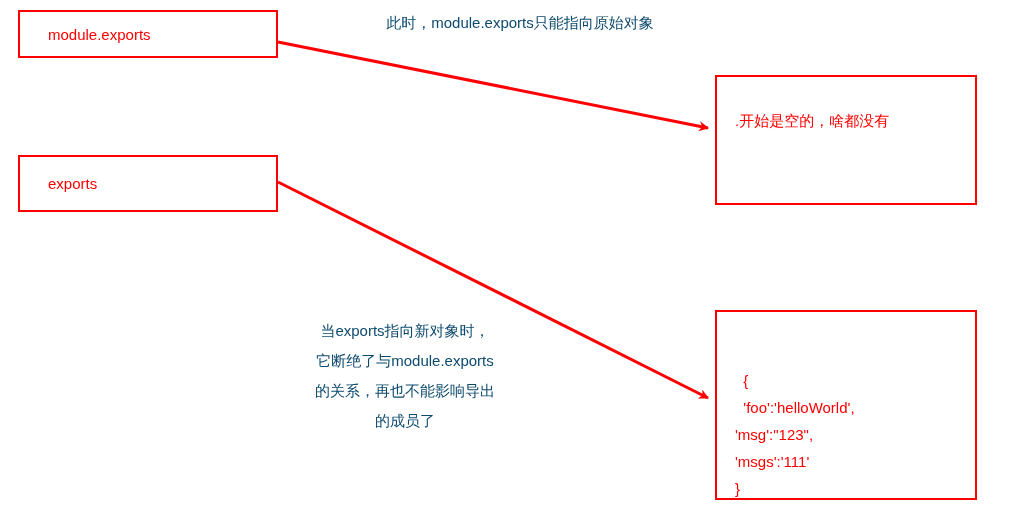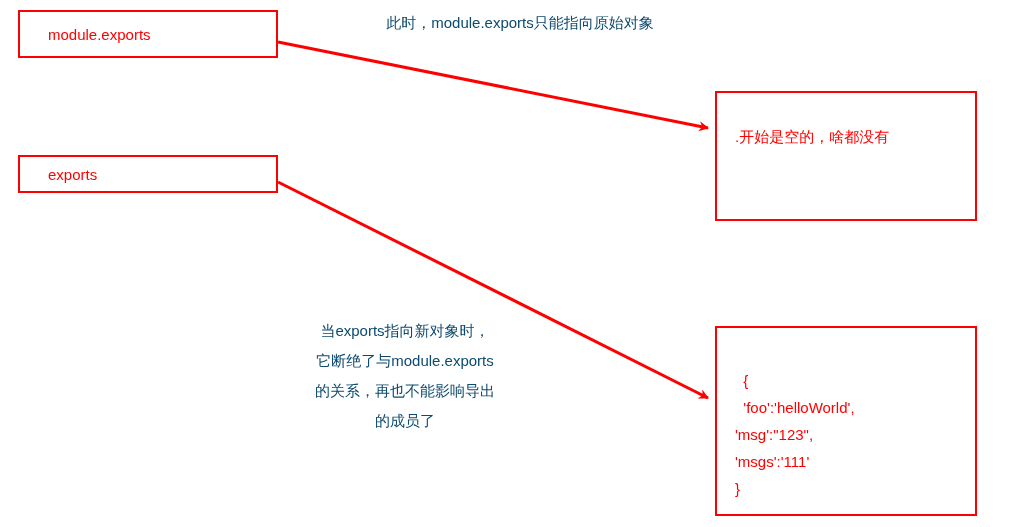--- a/index.html
+++ b/index.html
@@ -9,23 +9,22 @@
       position: relative;
       background: #fff;
       font-family: "Microsoft YaHei", Arial, sans-serif;
       font-size: 15px;
     }
     .box {
       position: absolute;
       border: 2px solid #ff0000;
       background: #fff;
       color: #ff0000;
-      padding: 12px 18px;
+      padding: 28px 18px;
       line-height: 1.8;
-      margin-top: 16px;
     }
     .box-small {
       position: absolute;
       border: 2px solid #ff0000;
       background: #fff;
       color: #ff0000;
       display: flex;
       align-items: center;
       padding-left: 28px;
     }
@@ -44,21 +43,21 @@
       pointer-events: none;
     }
   </style>
 </head>
 <body>
 
 <div class="box-small" style="left:18px; top:10px; width:260px; height:48px;">
   <span>module.exports</span>
 </div>
 
-<div class="box-small" style="left:18px; top:155px; width:260px; height:38px;">
+<div class="box-small" style="left:18px; top:155px; width:260px; height:57px;">
   <span>exports</span>
 </div>
 
 <div class="box" style="left:715px; top:75px; width:262px; height:130px; padding-top:30px;">
   <span>.开始是空的，啥都没有</span>
 </div>
 
 <div class="box" style="left:715px; top:310px; width:262px; height:190px; white-space:pre;">
   <span>{
   'foo':'helloWorld',

